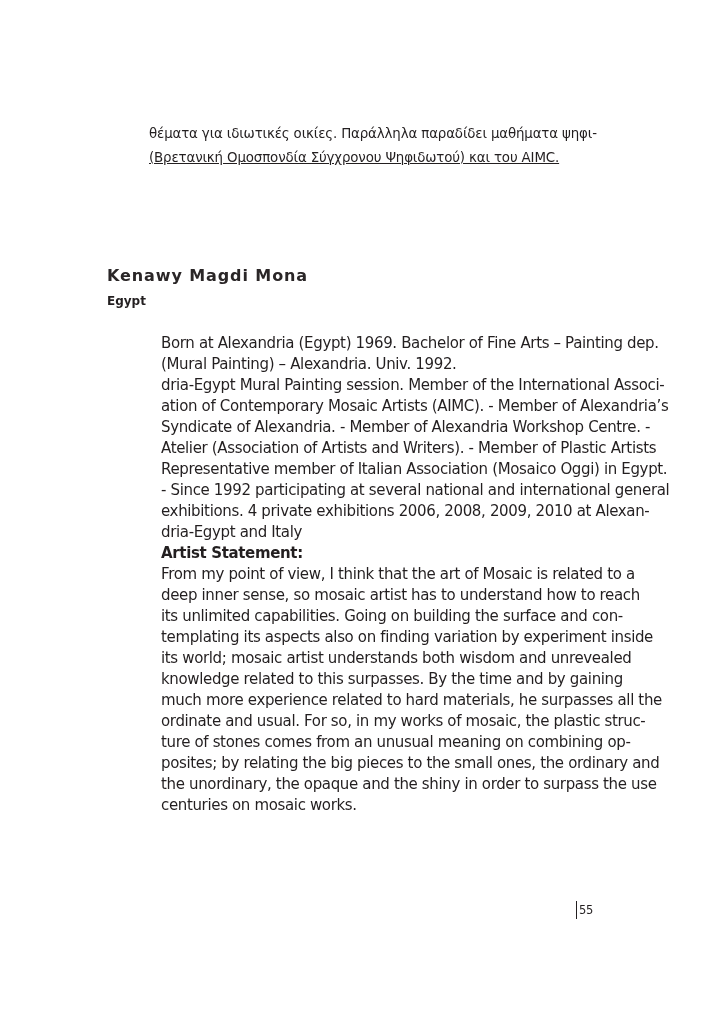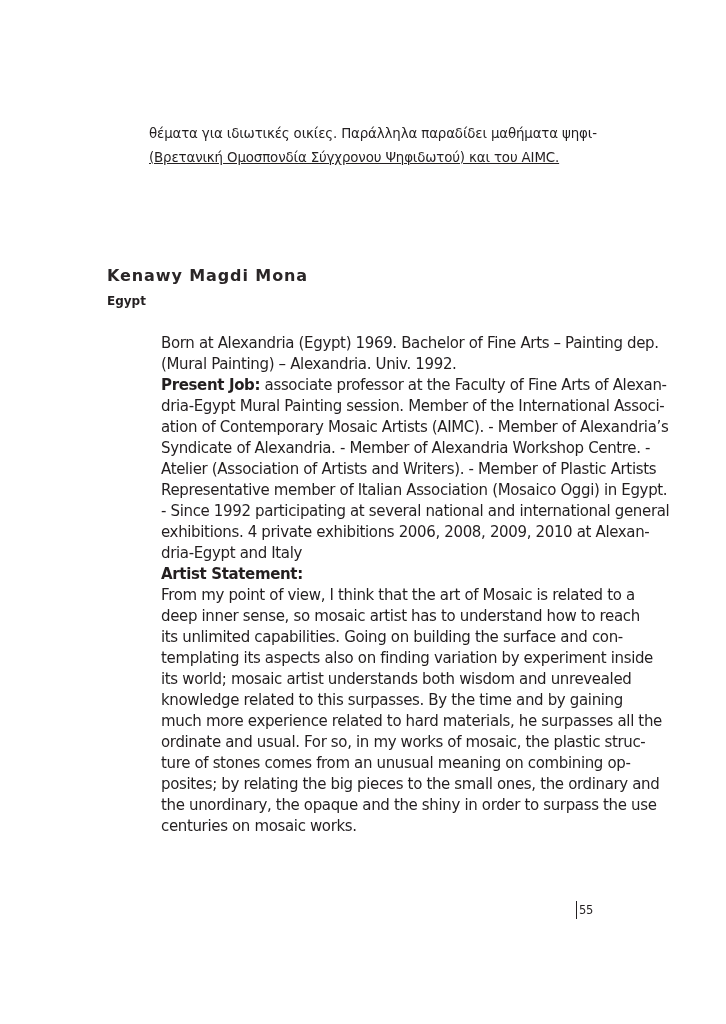--- a/index.html
+++ b/index.html
@@ -96,21 +96,20 @@
   <span class="greek-line last">(Βρετανική Ομοσπονδία Σύγχρονου Ψηφιδωτού) και του AIMC.</span>
 </div>
 
 <h2 class="artist-name">Kenawy Magdi Mona</h2>
 <div class="artist-country">Egypt</div>
 
 <div class="bio-block">
   <span class="bio-line">Born at Alexandria (Egypt) 1969. Bachelor of Fine Arts – Painting dep.</span>
   <span class="bio-line last">(Mural Painting) – Alexandria. Univ. 1992.</span>
 
-  <span class="bio-line"><span class="bold-label">Present Job:</span><span> associate professor at the Faculty of Fine Arts of Alexan-</span></span>
   <span class="bio-line">dria-Egypt Mural Painting session. Member of the International Associ-</span>
   <span class="bio-line">ation of Contemporary Mosaic Artists (AIMC). - Member of Alexandria’s</span>
   <span class="bio-line">Syndicate of Alexandria. - Member of Alexandria Workshop Centre. -</span>
   <span class="bio-line">Atelier (Association of Artists and Writers). - Member of Plastic Artists</span>
   <span class="bio-line">Representative member of Italian Association (Mosaico Oggi) in Egypt.</span>
   <span class="bio-line">- Since 1992 participating at several national and international general</span>
   <span class="bio-line">exhibitions. 4 private exhibitions 2006, 2008, 2009, 2010 at Alexan-</span>
   <span class="bio-line last">dria-Egypt and Italy</span>
 
   <span class="bio-line last bold-label">Artist Statement:</span>

